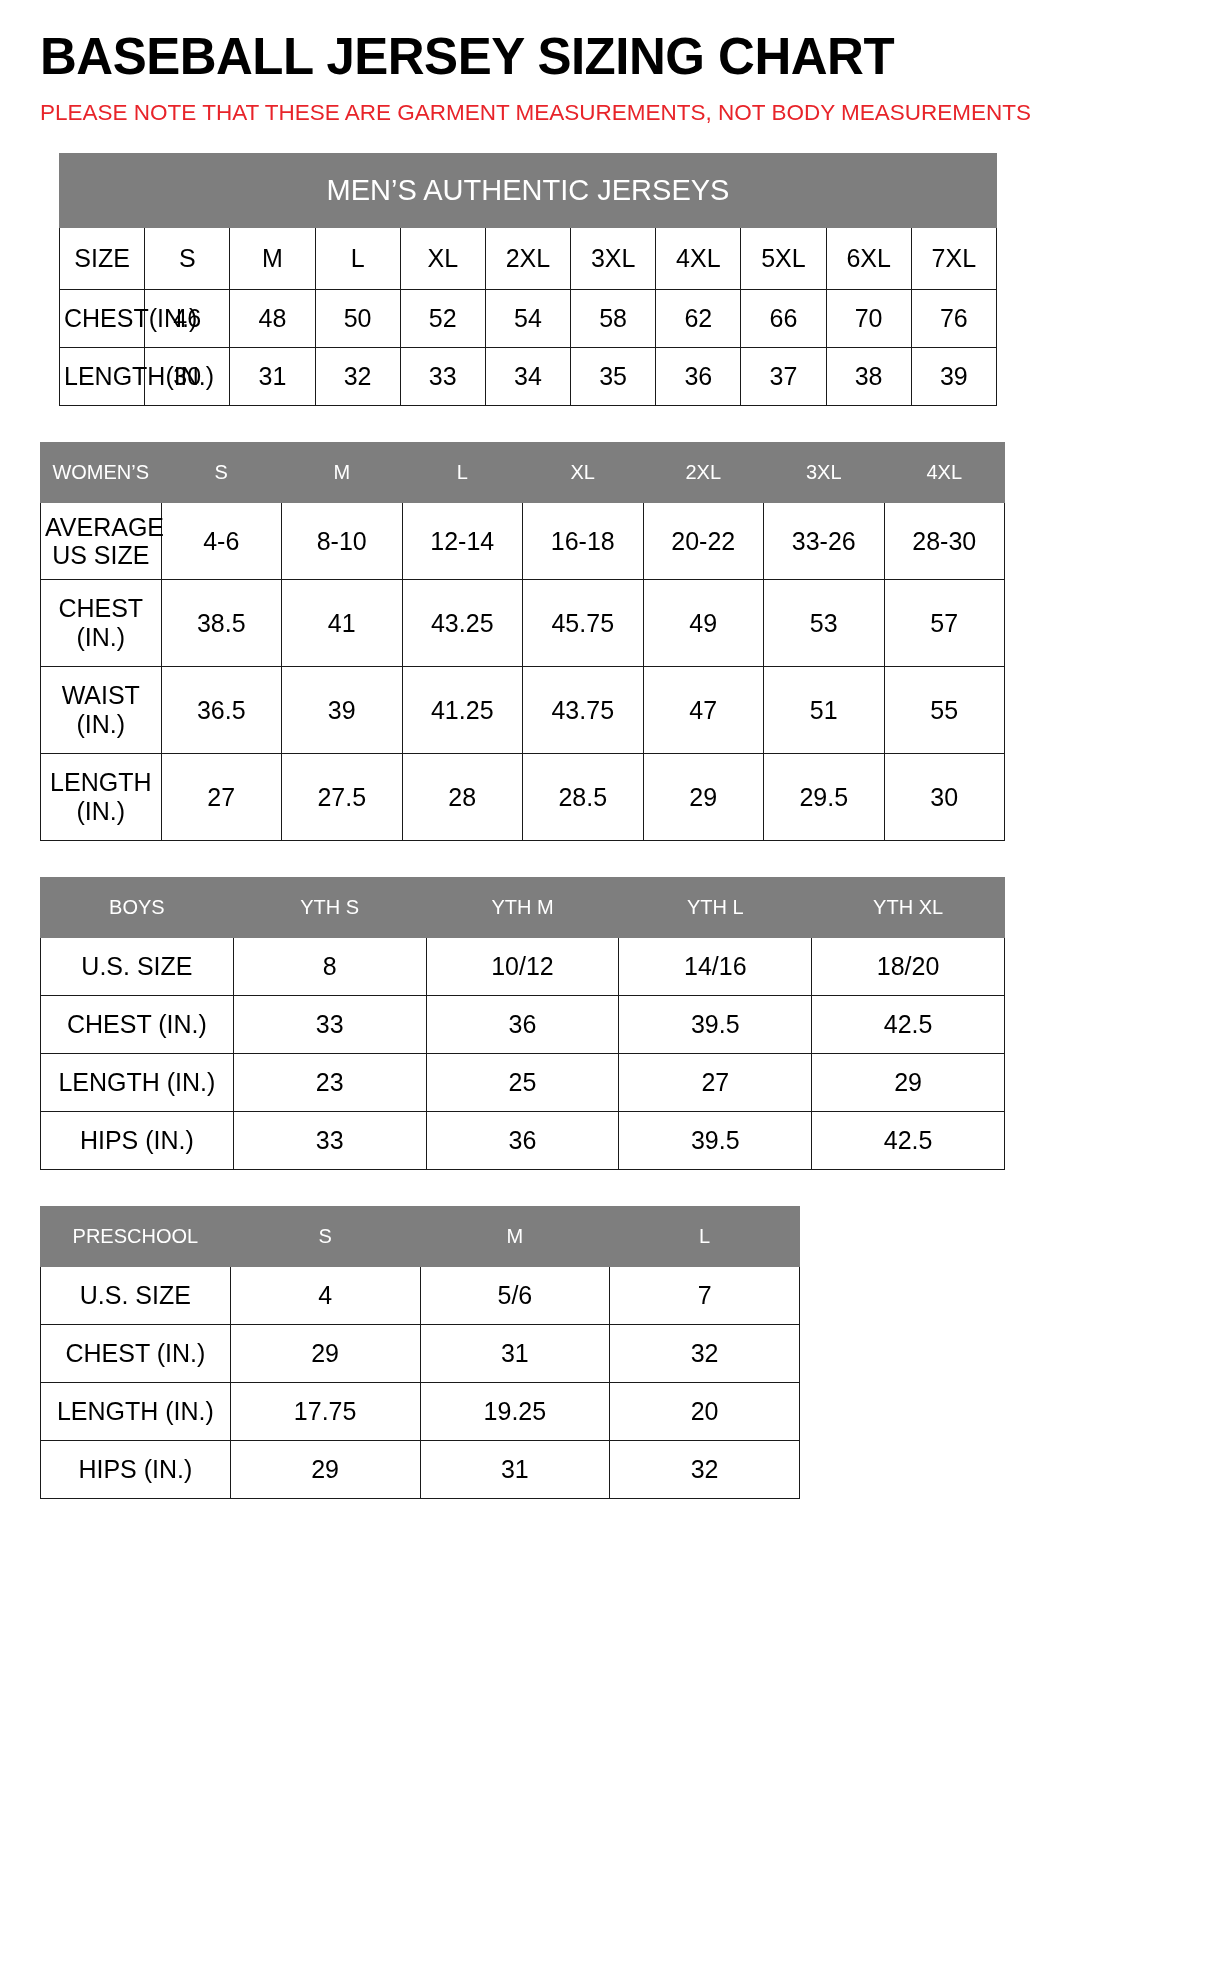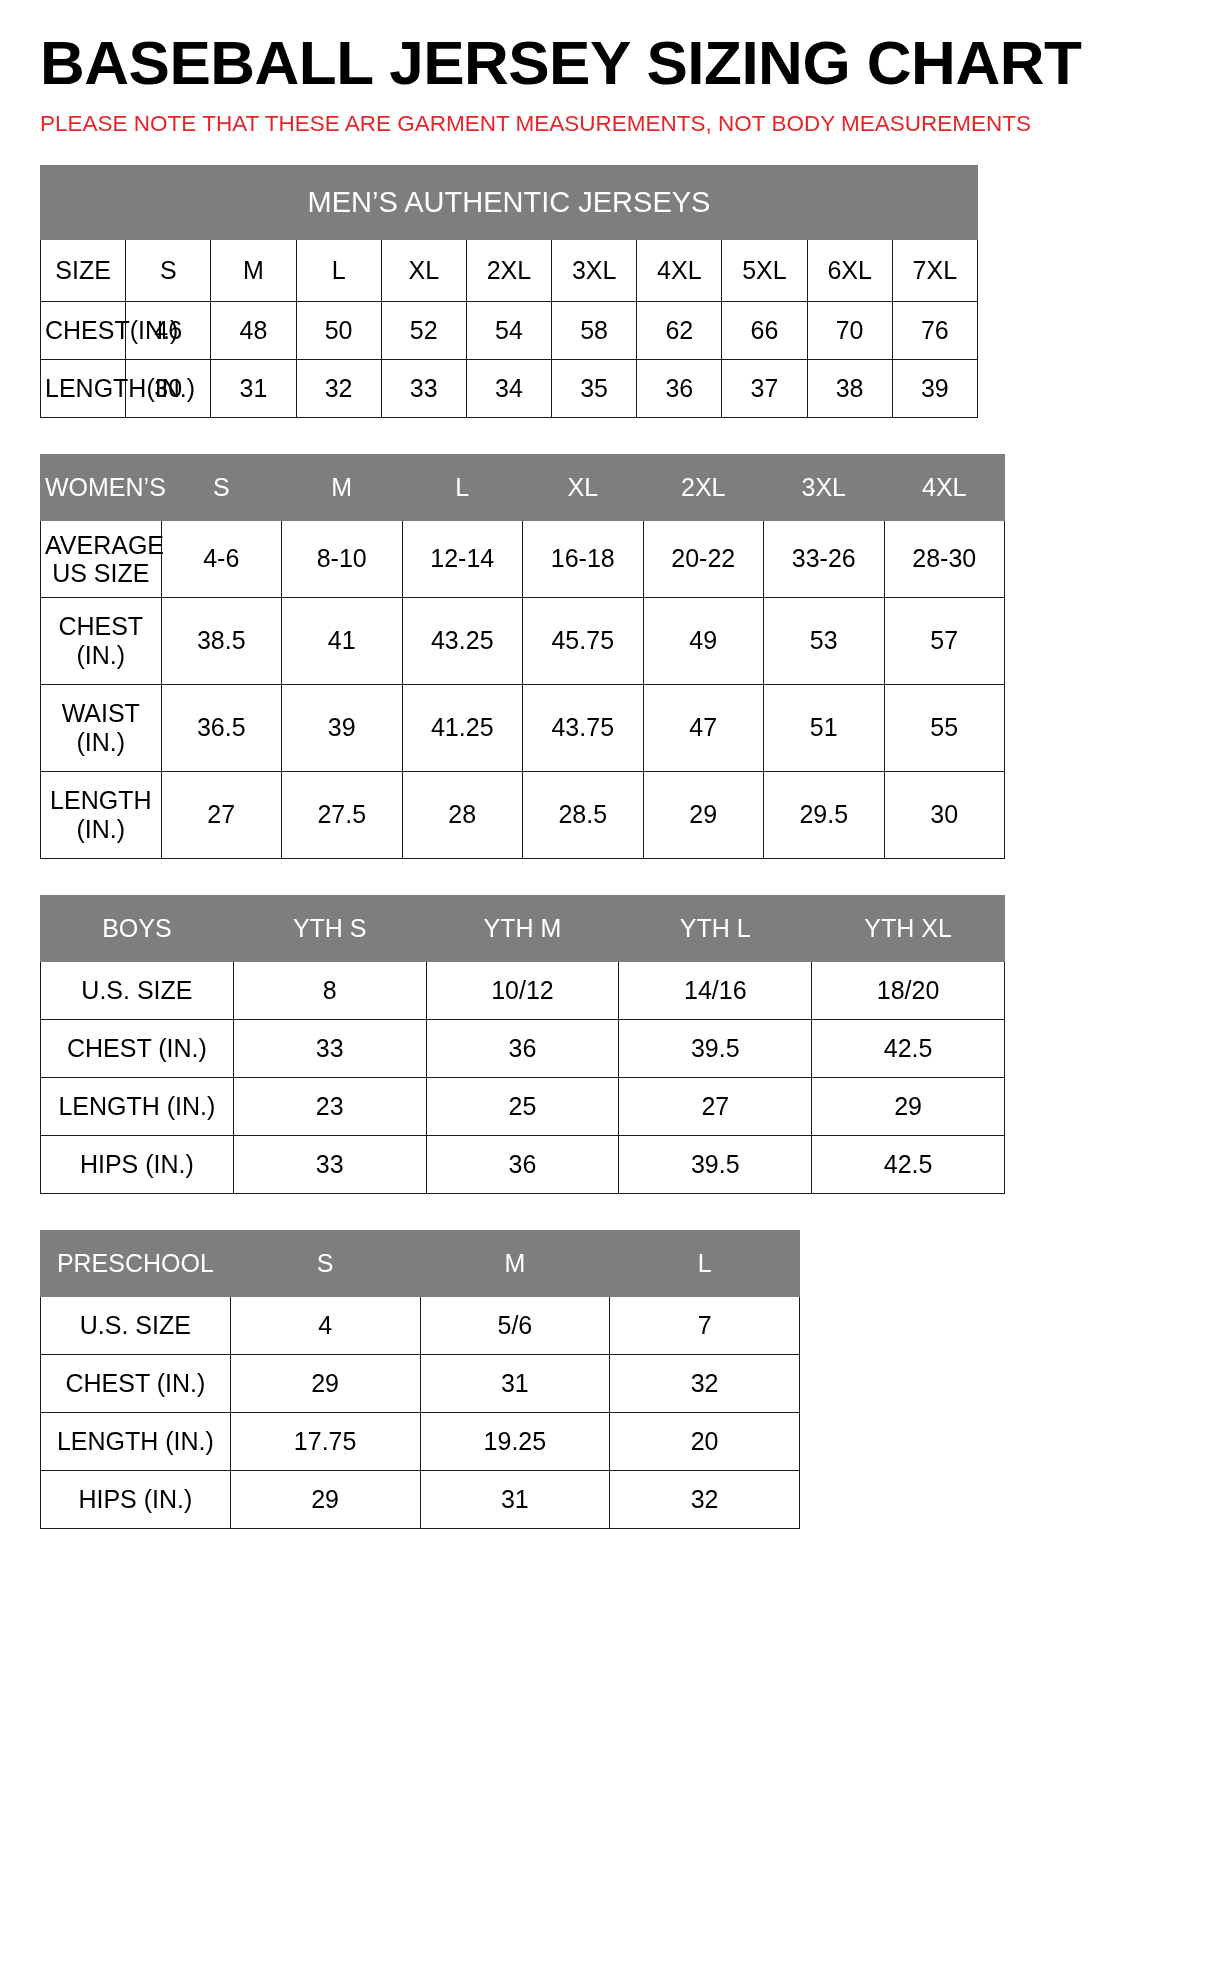--- a/index.html
+++ b/index.html
@@ -12,21 +12,21 @@
     width: 1220px;
     min-height: 1974px;
     font-family: "Liberation Sans", sans-serif;
     color: #000000;
   }
   .page {
     width: 1220px;
     padding: 30px 40px 20px 40px;
   }
   .main-title {
-    font-size: 62px;
+    font-size: 51px;
     font-weight: bold;
     letter-spacing: -0.5px;
     margin: 0 0 14px 0;
     line-height: 1.05;
   }
   .note {
     color: #e8242a;
     font-size: 22.5px;
     line-height: 1.32;
     margin: 0 0 26px 0;
@@ -49,29 +49,29 @@
   .band {
     background: #7e7e7e;
     color: #ffffff;
     font-size: 29px;
     padding: 20px 4px;
     border: 1px solid #7e7e7e;
   }
   .band-left {
     background: #7e7e7e;
     color: #ffffff;
-    font-size: 25px;
+    font-size: 20px;
     border: 1px solid #7e7e7e;
     padding: 18px 4px;
   }
   .rowhead {
     font-size: 25px;
   }
   
-  #mens { width: 938px; }
+  #mens { width: 938px; margin-left: 19px; }
   #mens td.rowhead { width: 230px; }
   #mens td.datacell { width: 91px; }
   #mens tr.head td { padding: 16px 2px; }
 
   
   #womens { width: 965px; }
   #womens td.rowhead { width: 195px; margin-left: 36px; }
   #womens td.datacell { width: 110px; }
   #womens td.two-line { line-height: 1.12; padding: 10px 4px; }
 

